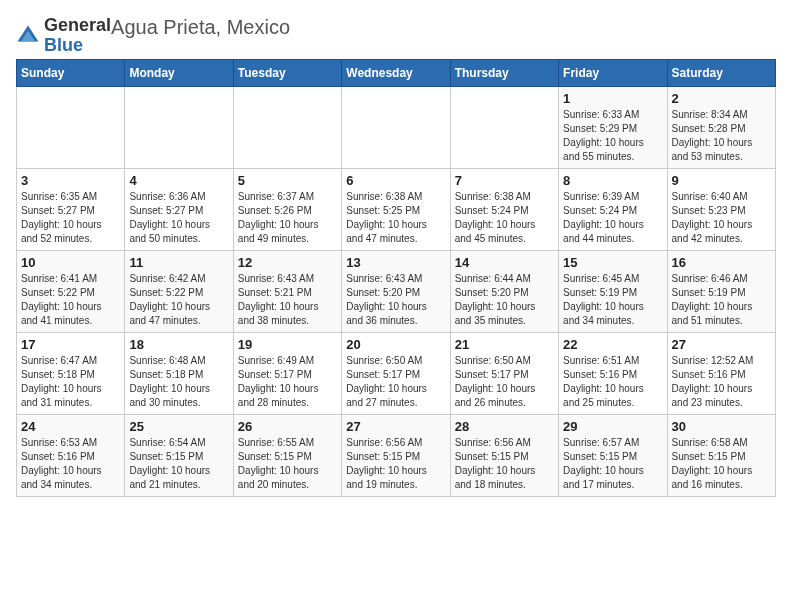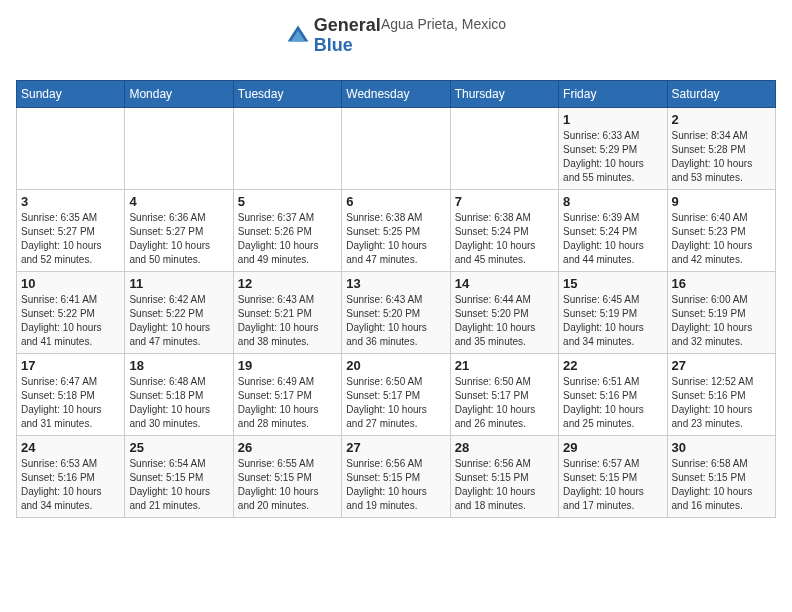--- a/index.html
+++ b/index.html
@@ -5,23 +5,23 @@
     * { box-sizing: border-box; margin: 0; padding: 0; }
     body {
       font-family: Arial, sans-serif;
       background: #fff;
       width: 792px;
       min-height: 612px;
       padding: 16px;
     }
     .header {
       display: flex;
-      justify-content: center;
+      justify-content: flex-start;
       align-items: flex-start;
-      margin-bottom: 24px;
+      margin-bottom: 3px;
     }
     .logo {
       display: flex;
       align-items: center;
       gap: 4px;
     }
     .logo-text {
       font-size: 18px;
       font-weight: bold;
       line-height: 1.1;
@@ -34,33 +34,33 @@
     }
     .title-block {
       text-align: right;
     }
     .month-title {
       font-size: 36px;
       font-weight: normal;
       color: #222;
     }
     .location {
-      font-size: 14px;
+      font-size: 20px;
       color: #555;
     }
     table {
       width: 100%;
       border-collapse: collapse;
       table-layout: fixed;
     }
     thead th {
       background-color: #2b6cb0;
       color: white;
       font-size: 12px;
-      font-weight: normal;
+      font-weight: bold;
       padding: 6px 4px;
       text-align: left;
       border: 1px solid #1e4e8c;
     }
     tbody td {
       border: 1px solid #ccc;
       vertical-align: top;
       padding: 4px 4px 4px 4px;
       font-size: 10px;
       color: #333;
@@ -183,21 +183,21 @@
         <td>
           <span class="day-number">14</span>
           <div class="day-info"><span>Sunrise: 6:44 AM</span><br><span>Sunset: 5:20 PM</span><br><span>Daylight: 10 hours</span><br><span>and 35 minutes.</span></div>
         </td>
         <td>
           <span class="day-number">15</span>
           <div class="day-info"><span>Sunrise: 6:45 AM</span><br><span>Sunset: 5:19 PM</span><br><span>Daylight: 10 hours</span><br><span>and 34 minutes.</span></div>
         </td>
         <td>
           <span class="day-number">16</span>
-          <div class="day-info"><span>Sunrise: 6:00 AM</span><br><span>Sunset: 5:19 PM</span><br><span>Daylight: 10 hours</span><br><span>and 32 minutes.</span></div>
+          <div class="day-info"><span>Sunrise: 6:46 AM</span><br><span>Sunset: 5:19 PM</span><br><span>Daylight: 10 hours</span><br><span>and 51 minutes.</span></div>
         </td>
       </tr>
       <tr>
         <td>
           <span class="day-number">17</span>
           <div class="day-info"><span>Sunrise: 6:47 AM</span><br><span>Sunset: 5:18 PM</span><br><span>Daylight: 10 hours</span><br><span>and 31 minutes.</span></div>
         </td>
         <td>
           <span class="day-number">18</span>
           <div class="day-info"><span>Sunrise: 6:48 AM</span><br><span>Sunset: 5:18 PM</span><br><span>Daylight: 10 hours</span><br><span>and 30 minutes.</span></div>

